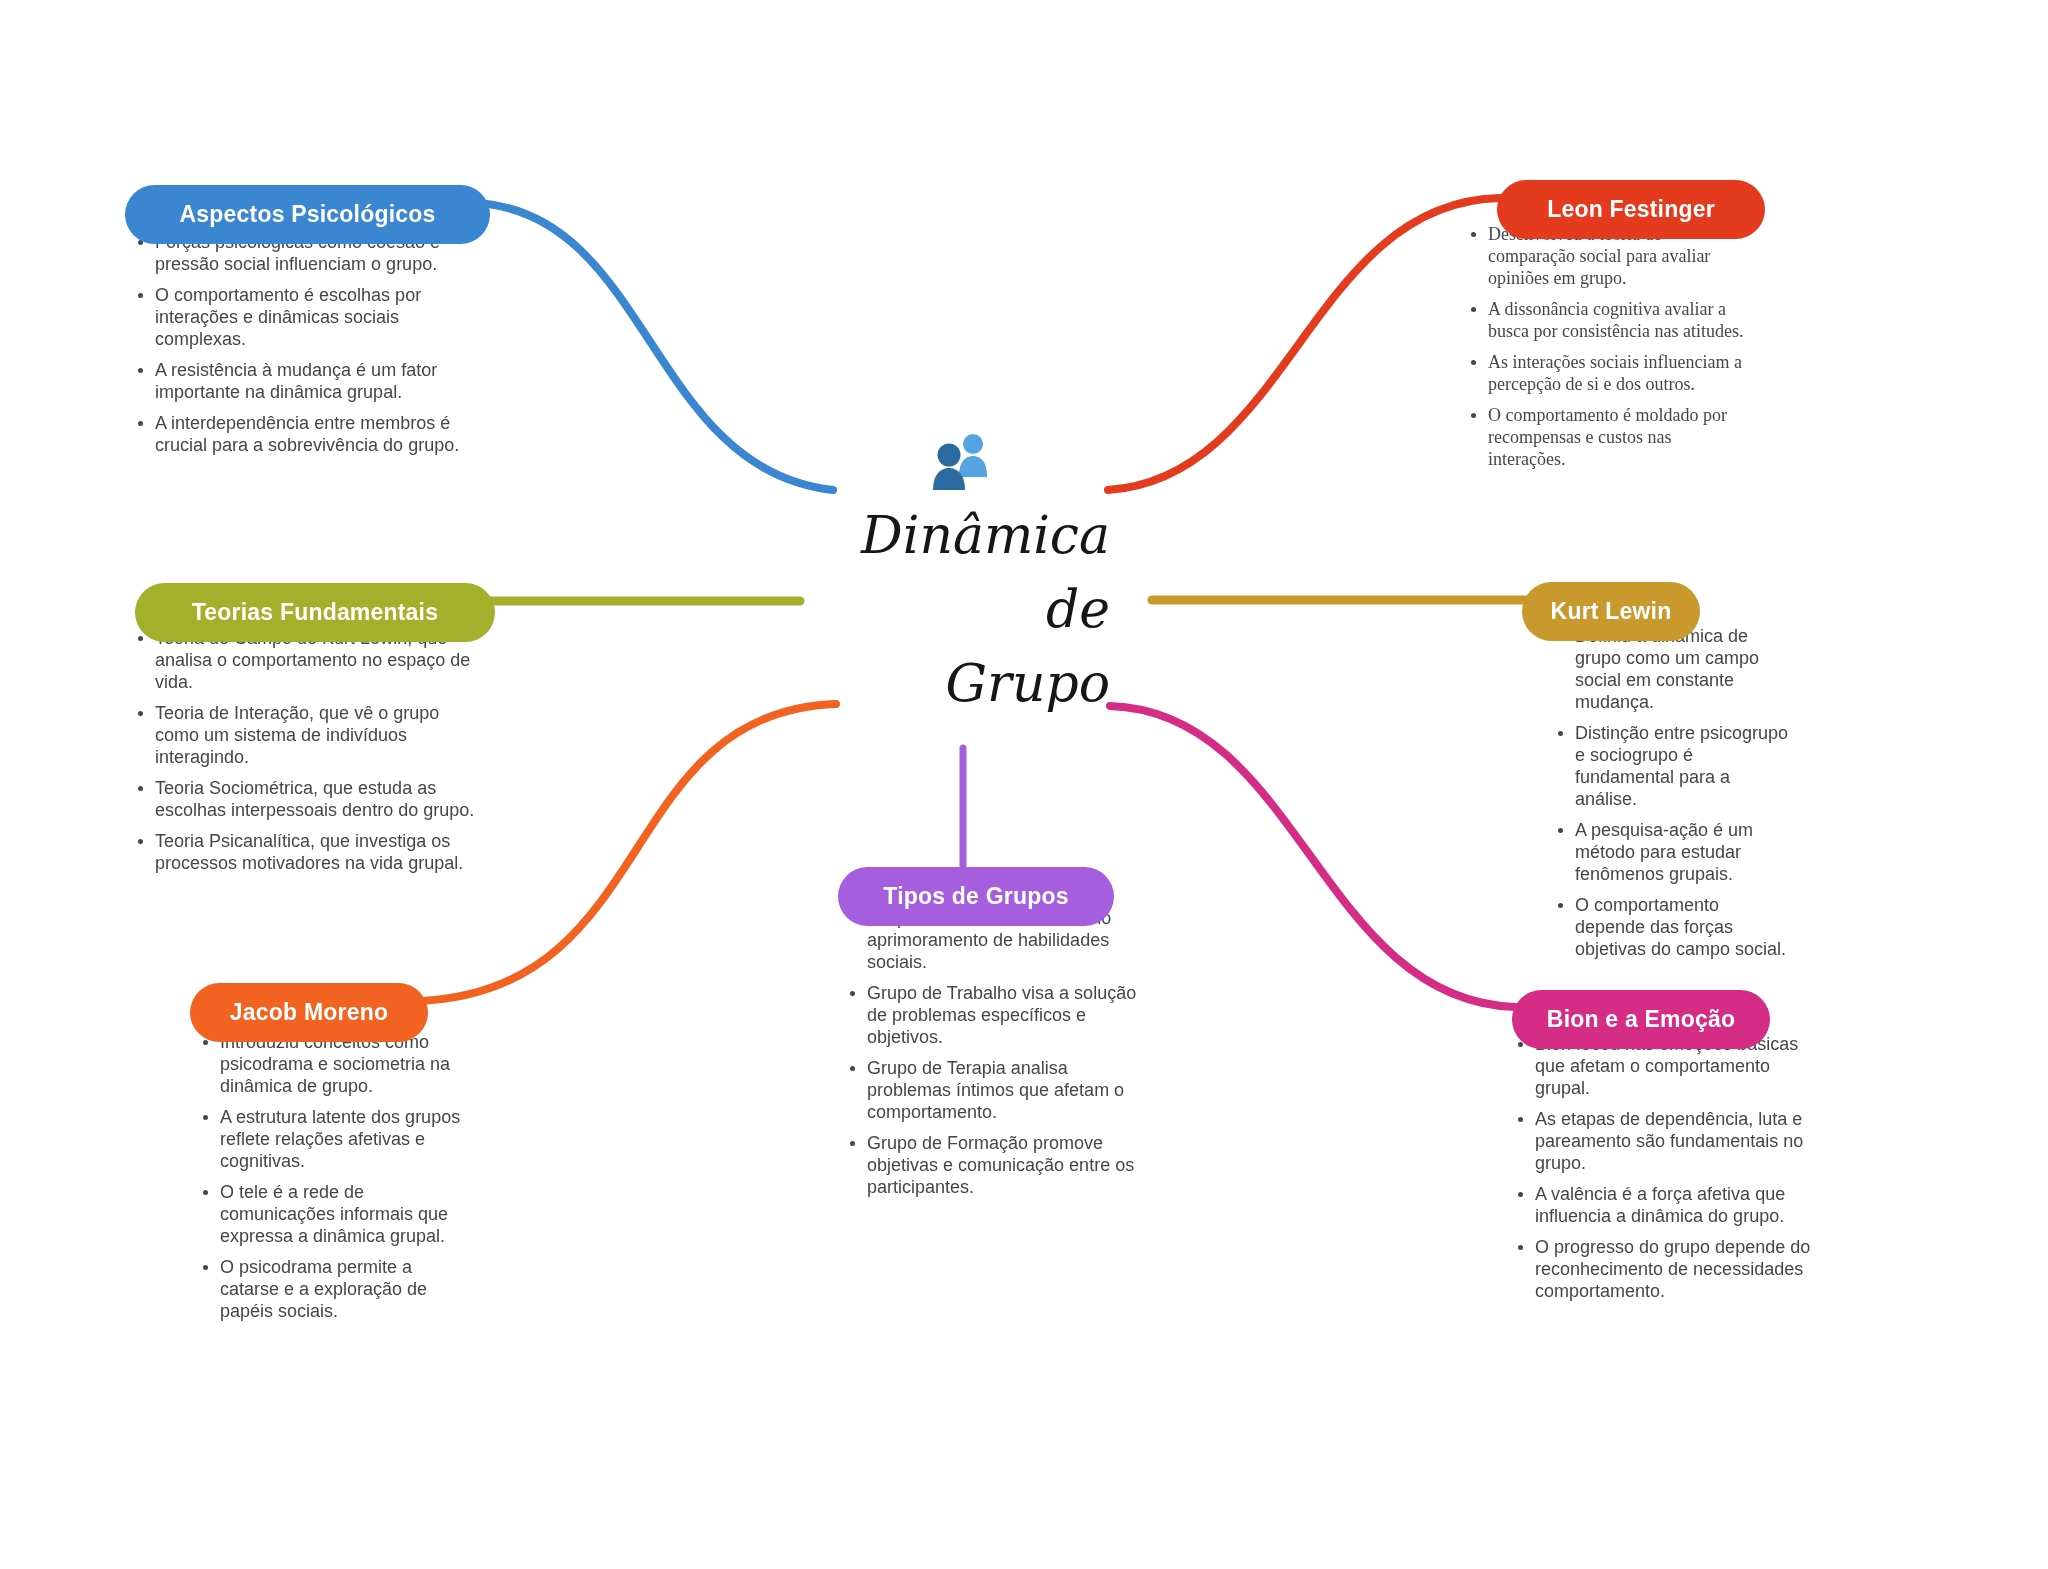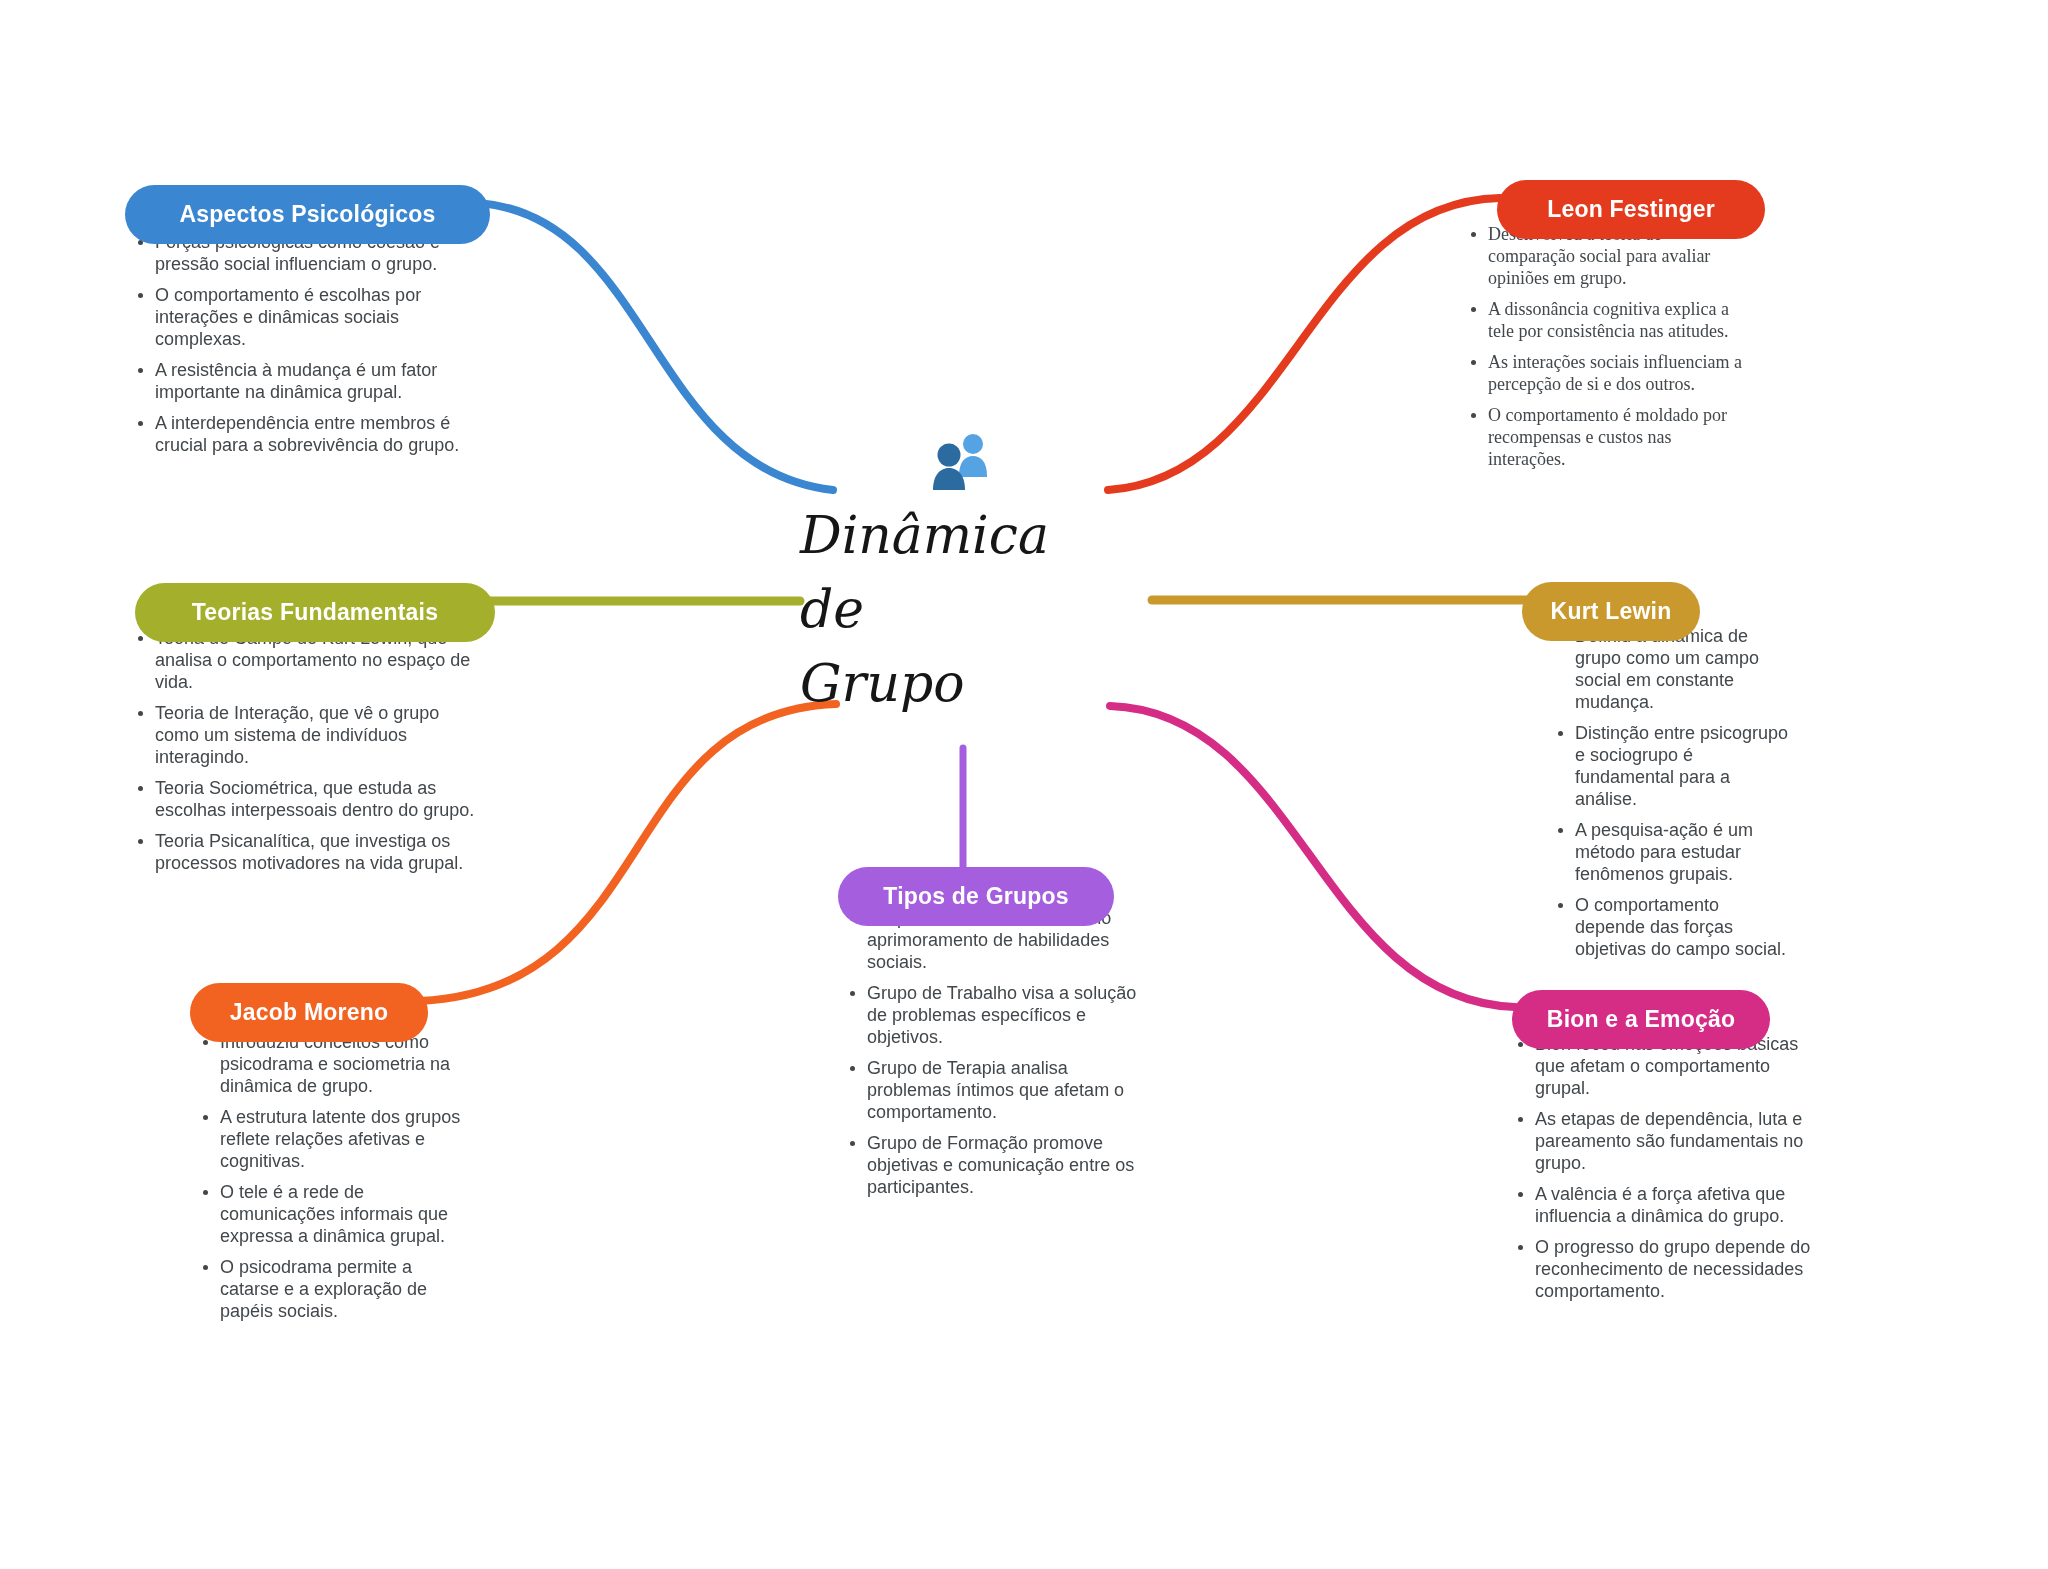--- a/index.html
+++ b/index.html
@@ -36,22 +36,22 @@
   #bullets-aspectos  { left:131px;  top:231px;  width:345px; }
   #bullets-teorias   { left:131px;  top:627px;  width:345px; }
   #bullets-moreno    { left:196px;  top:1031px; width:272px; }
   #bullets-festinger { left:1464px; top:223px;  width:280px;font-family:Liberation Serif, serif; }
   #bullets-lewin     { left:1551px; top:625px;  width:240px; }
   #bullets-bion      { left:1511px; top:1033px; width:300px; }
   #bullets-tipos     { left:843px;  top:907px;  width:305px; }
 
   #center-icon { position:absolute; left:928px; top:432px; z-index:2; }
   #center-title {
-    position:absolute; left:800px; top:498px; width:350px; z-index:2;
-    text-align:left; color:#161616;
+    position:absolute; left:760px; top:498px; width:350px; z-index:2;
+    text-align:right; color:#161616;
     font-family:"DejaVu Serif", serif; font-style:italic;
     font-size:52px; line-height:74px;
   }
 </style>
 </head>
 <body>
 
 <div id="canvas">
 
   <svg id="connectors" width="2048" height="1569" viewBox="0 0 2048 1569">
@@ -107,21 +107,21 @@
       <li>A estrutura latente dos grupos reflete relações afetivas e cognitivas.</li>
       <li>O tele é a rede de comunicações informais que expressa a dinâmica grupal.</li>
       <li>O psicodrama permite a catarse e a exploração de papéis sociais.</li>
     </ul>
   </div>
 
   <div class="pill" id="pill-festinger" style="background-color: rgb(228, 58, 29);">Leon Festinger</div>
   <div class="bullets" id="bullets-festinger">
     <ul>
       <li>Desenvolveu a teoria de comparação social para avaliar opiniões em grupo.</li>
-      <li>A dissonância cognitiva explica a tele por consistência nas atitudes.</li>
+      <li>A dissonância cognitiva avaliar a busca por consistência nas atitudes.</li>
       <li>As interações sociais influenciam a percepção de si e dos outros.</li>
       <li>O comportamento é moldado por recompensas e custos nas interações.</li>
     </ul>
   </div>
 
   <div class="pill" id="pill-lewin" style="background-color: rgb(201, 153, 45);">Kurt Lewin</div>
   <div class="bullets" id="bullets-lewin">
     <ul>
       <li>Definiu a dinâmica de grupo como um campo social em constante mudança.</li>
       <li>Distinção entre psicogrupo e sociogrupo é fundamental para a análise.</li>

